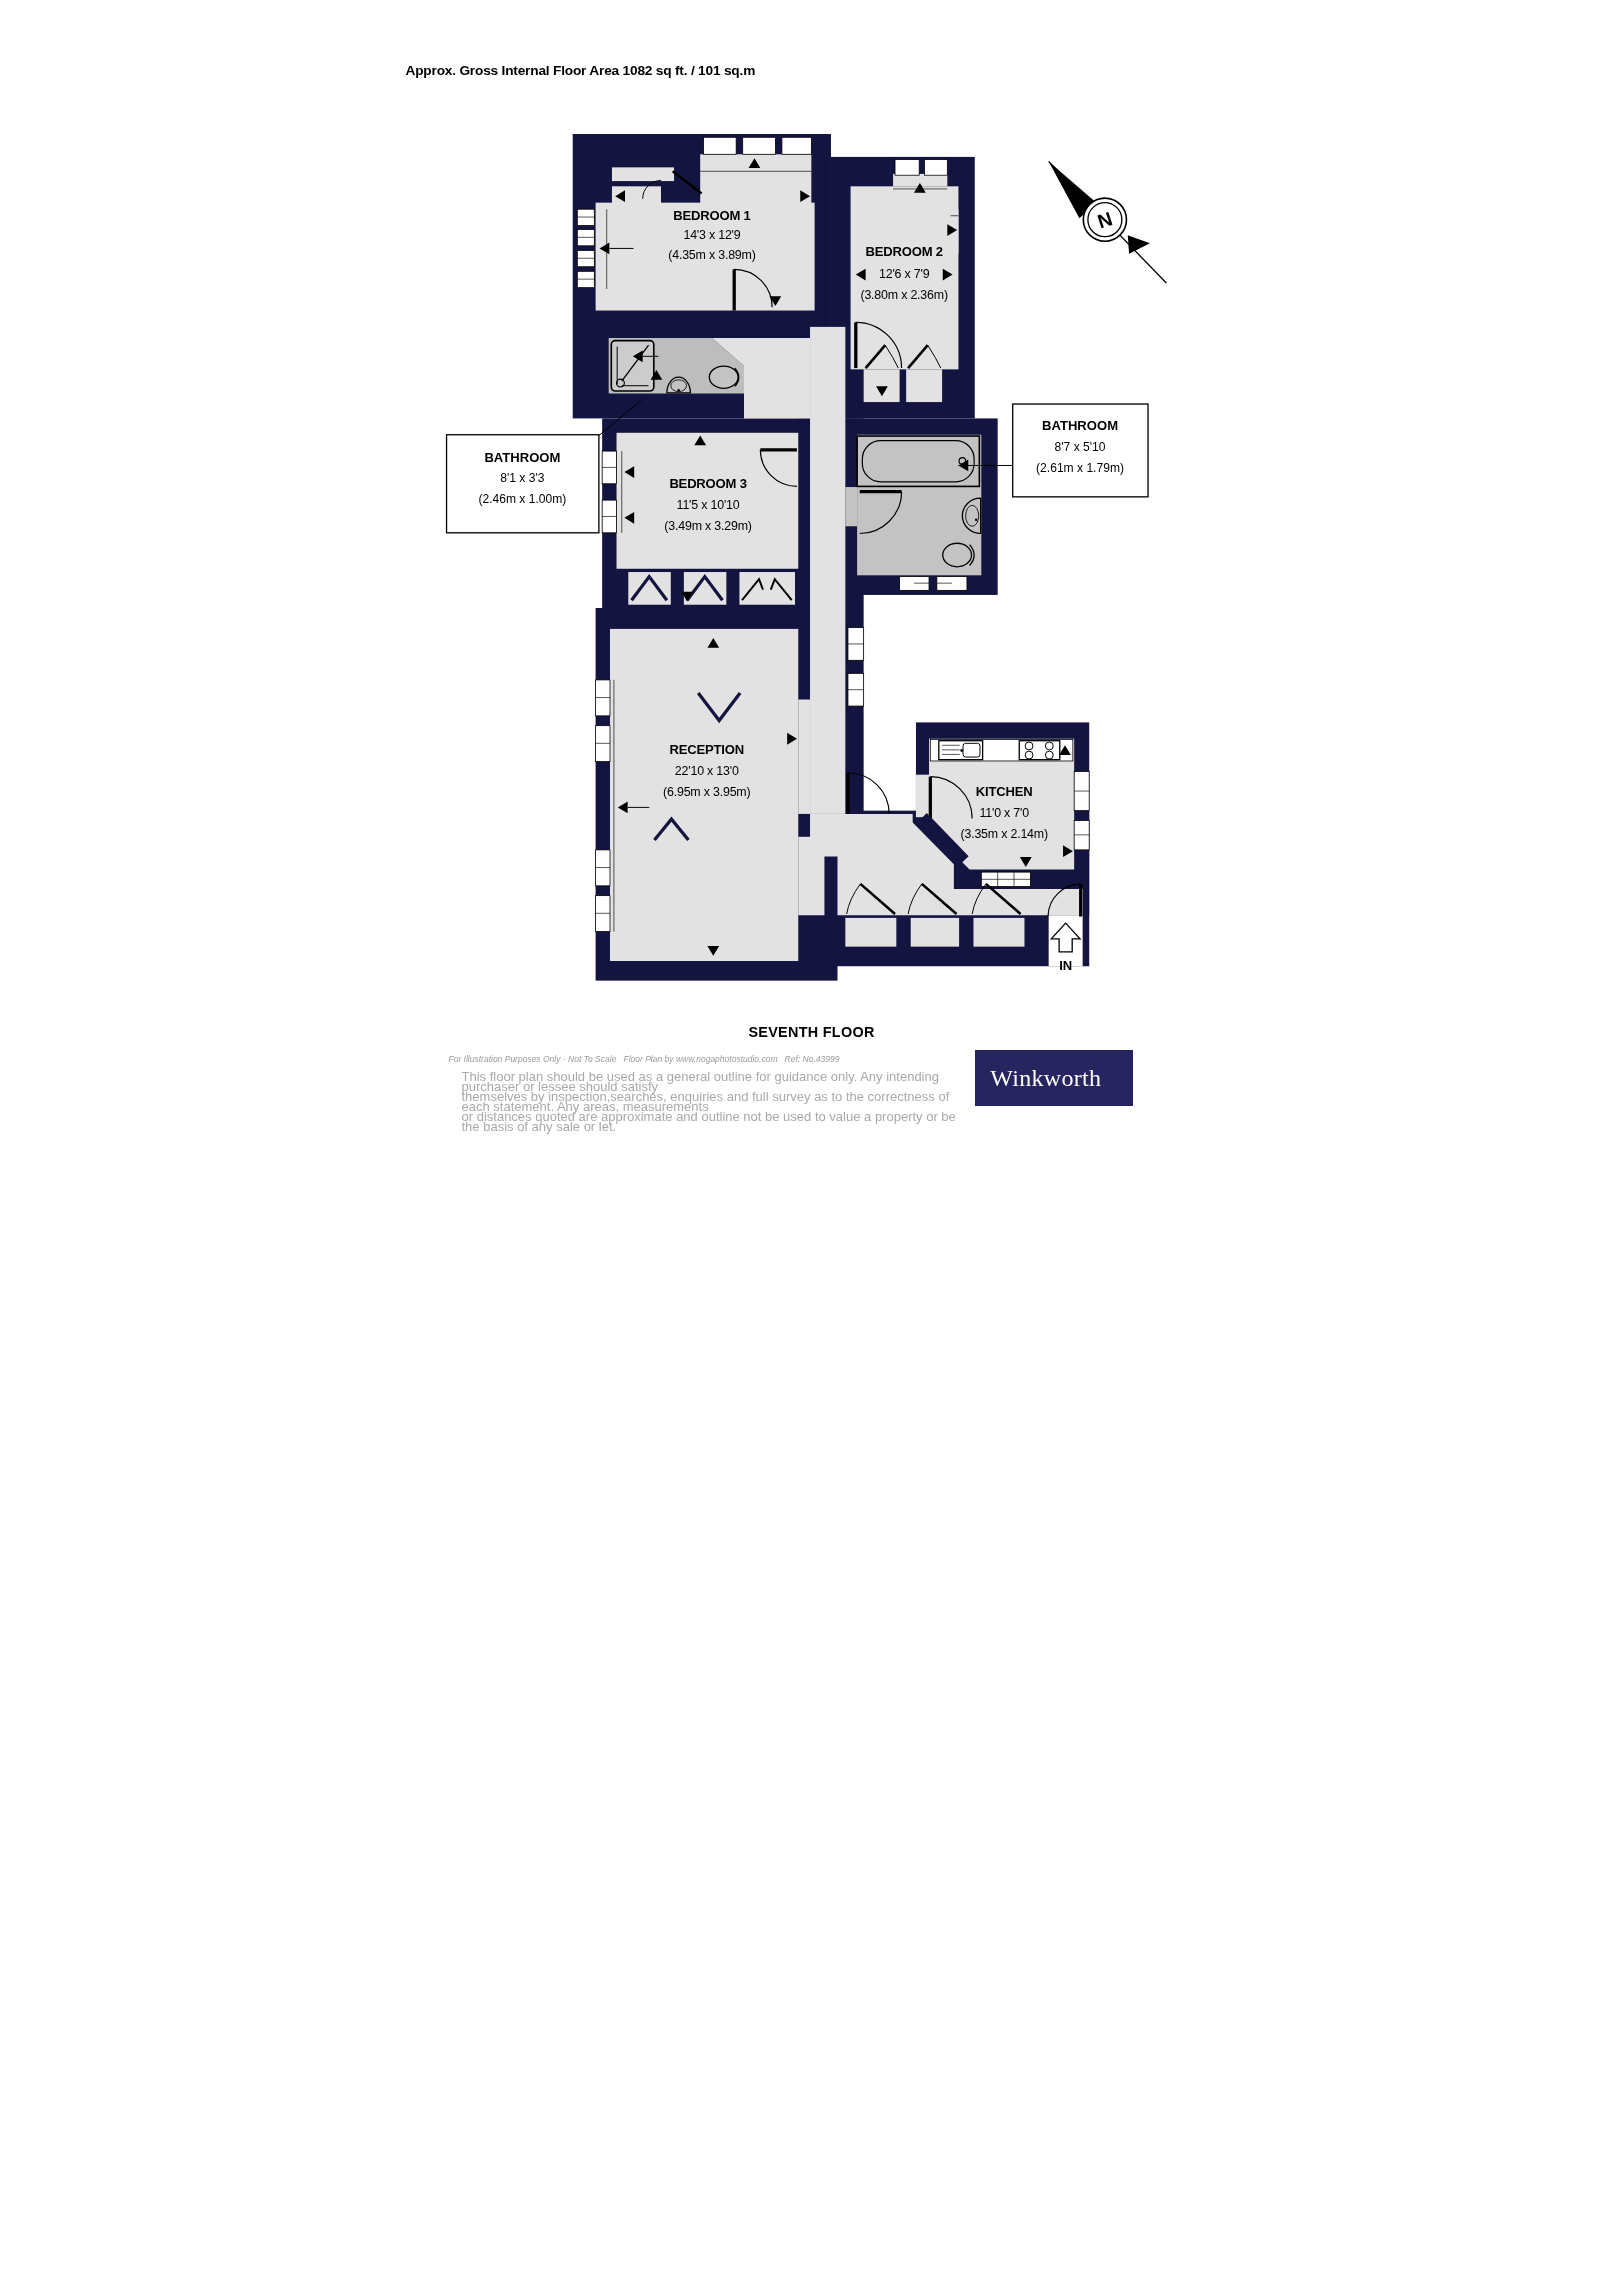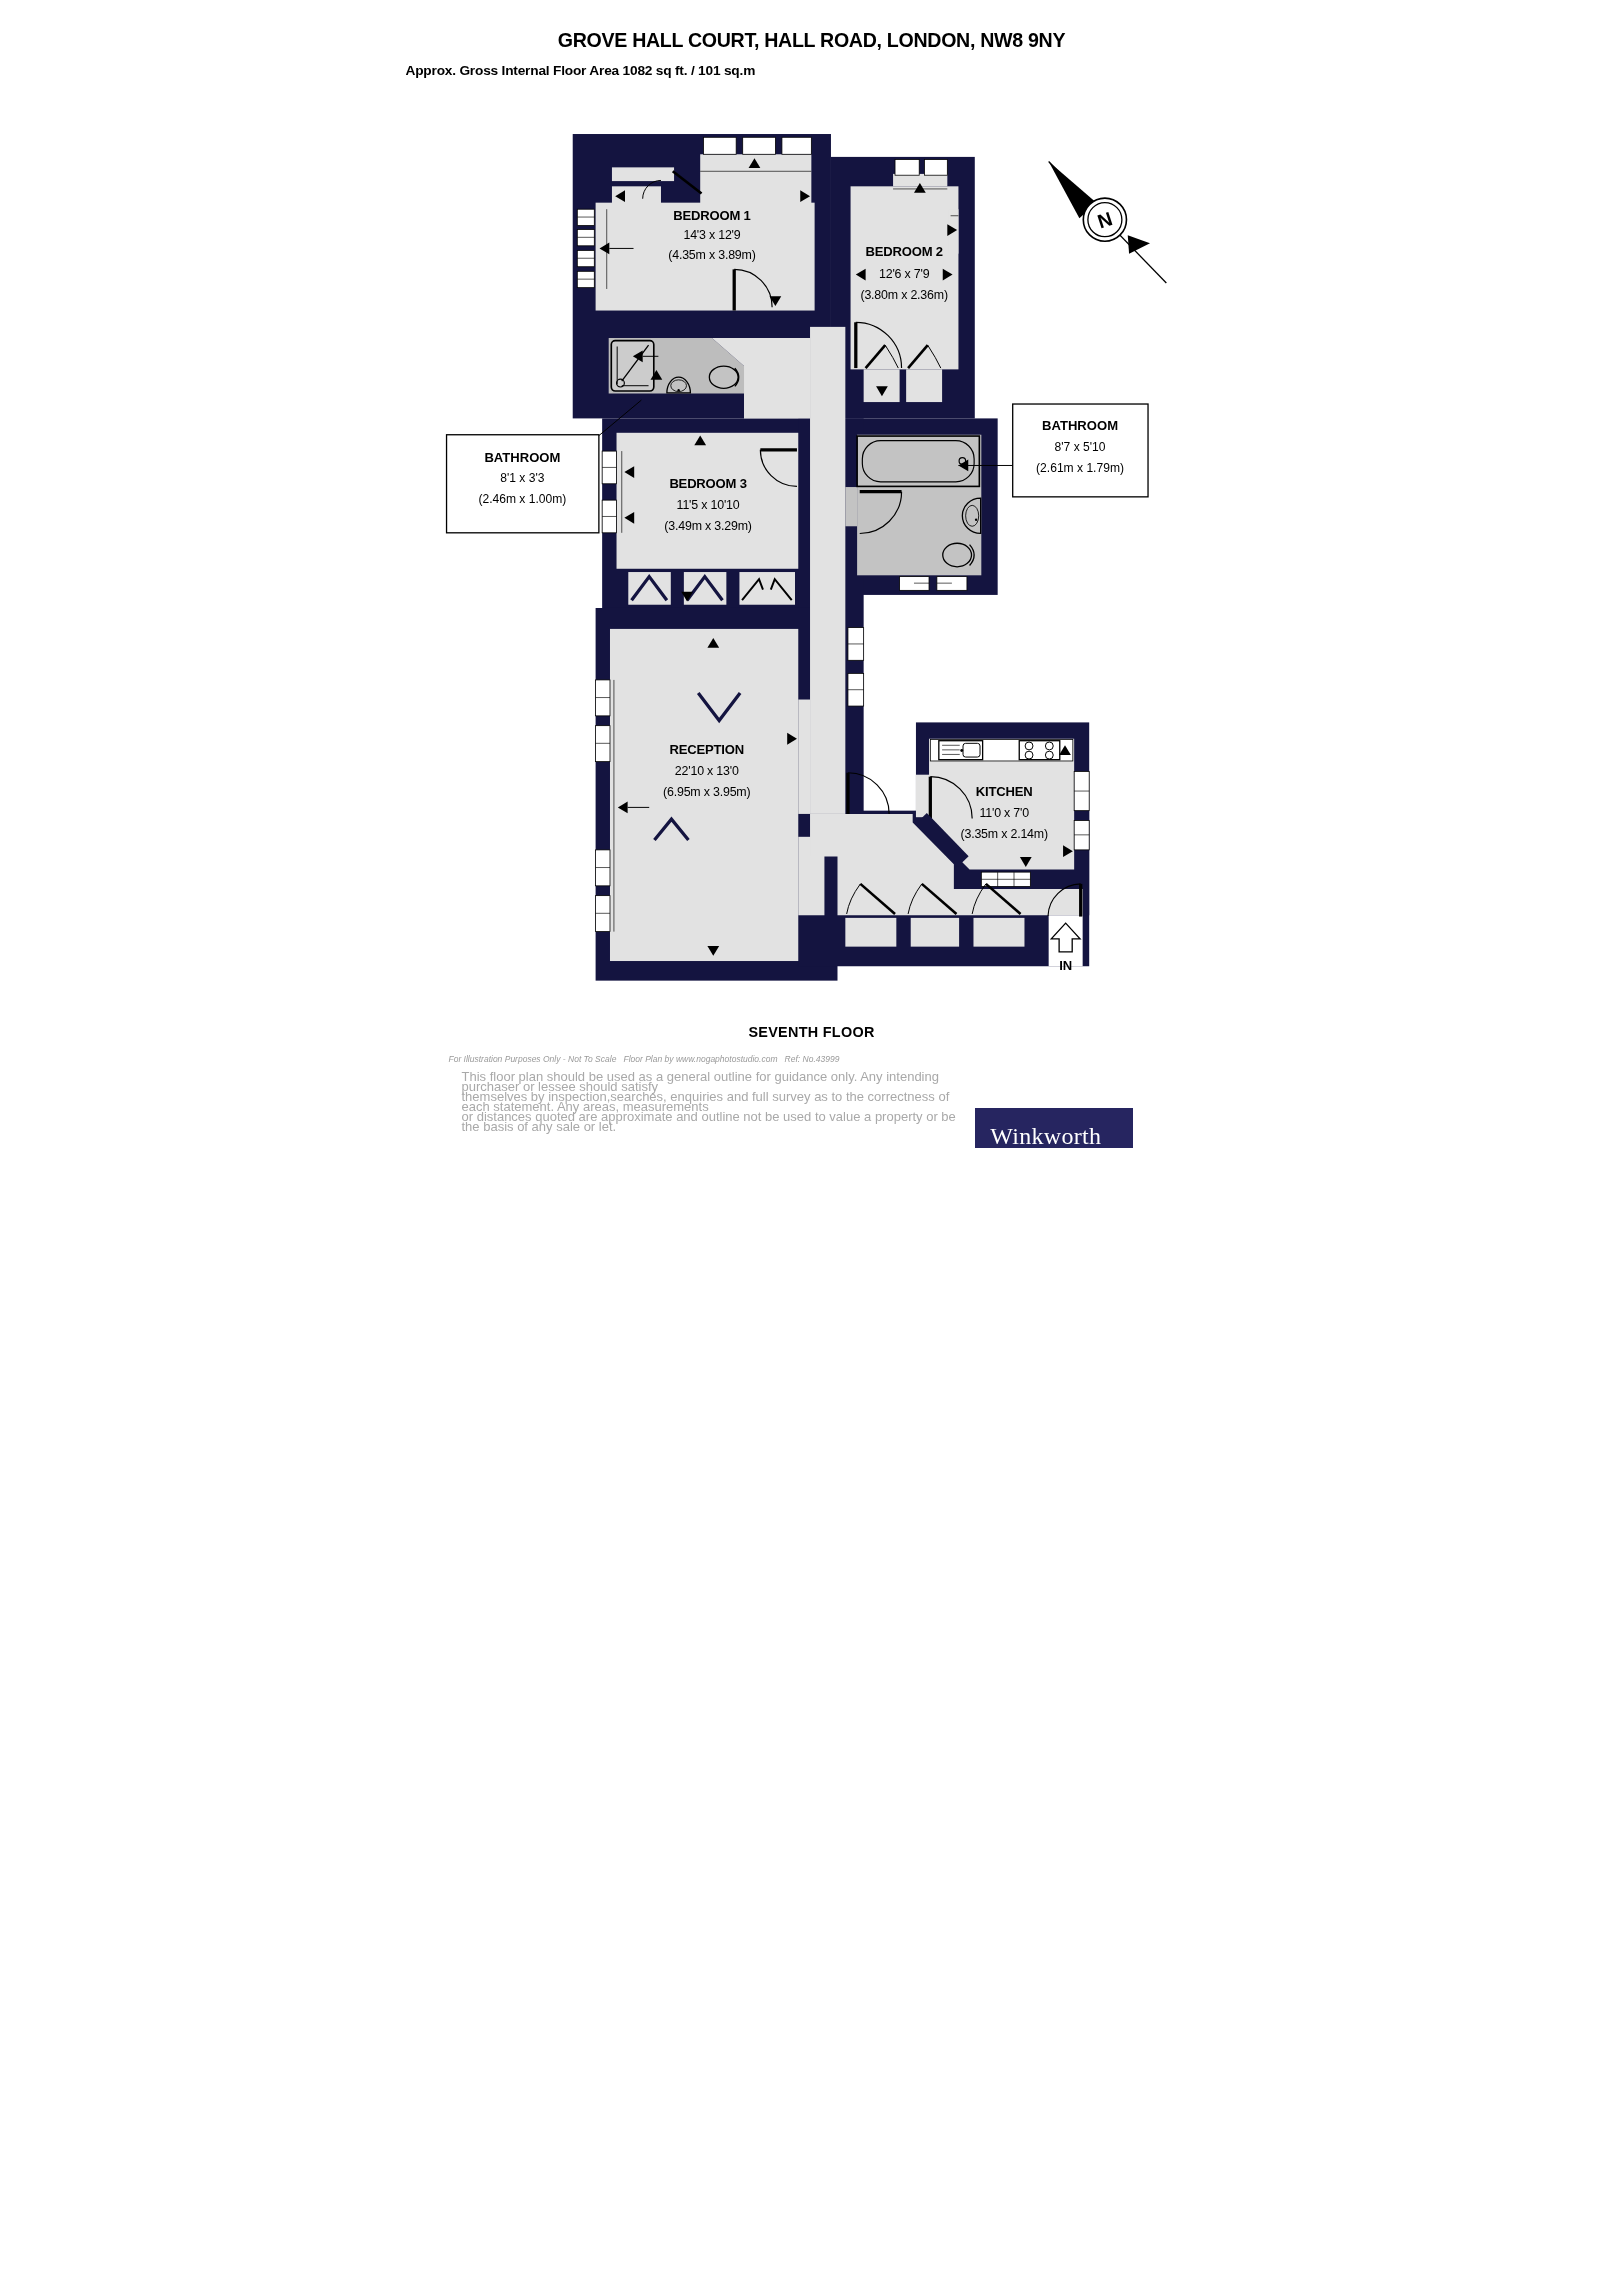--- a/index.html
+++ b/index.html
@@ -33,34 +33,33 @@
   .in-label{font-size:20px;font-weight:600;}
   .footer-line1{
     position:absolute;left:43px;top:1054px;width:510px;
     font-size:8.5px;color:#9a9a9a;white-space:pre-wrap;font-style:italic;
   }
   .footer-disclaimer{
     position:absolute;left:56px;top:1072px;width:510px;
     font-size:13px;line-height:10px;color:#a9a9a9;
   }
   .logo-box{
-    position:absolute;left:569px;top:1108px;width:158px;height:56px;
+    position:absolute;left:569px;top:1050px;width:158px;height:56px;
     background:#262560;display:flex;align-items:center;justify-content:flex-start;
   }
   .logo-text{
     font-family:"Liberation Serif", serif;
     color:#ffffff;font-size:24px;padding-left:15.7px;letter-spacing:0.3px;
   }
 </style>
 </head>
 <body>
 
 <div class="page">
 
-  <div class="title">GROVE HALL COURT, HALL ROAD, LONDON, NW8 9NY</div>
   <div class="subtitle">Approx. Gross Internal Floor Area 1082 sq ft. / 101 sq.m</div>
 
   <svg class="plan" width="812" height="1148" viewBox="0 0 1242 1756" xmlns="http://www.w3.org/2000/svg">
 
     <g fill="#141440">
       <rect x="255" y="205" width="395" height="435"></rect>
       <rect x="650" y="240" width="220" height="400"></rect>
       <rect x="650" y="640" width="255" height="270"></rect>
       <rect x="300" y="640" width="350" height="370"></rect>
       <rect x="600" y="640" width="100" height="630"></rect>

